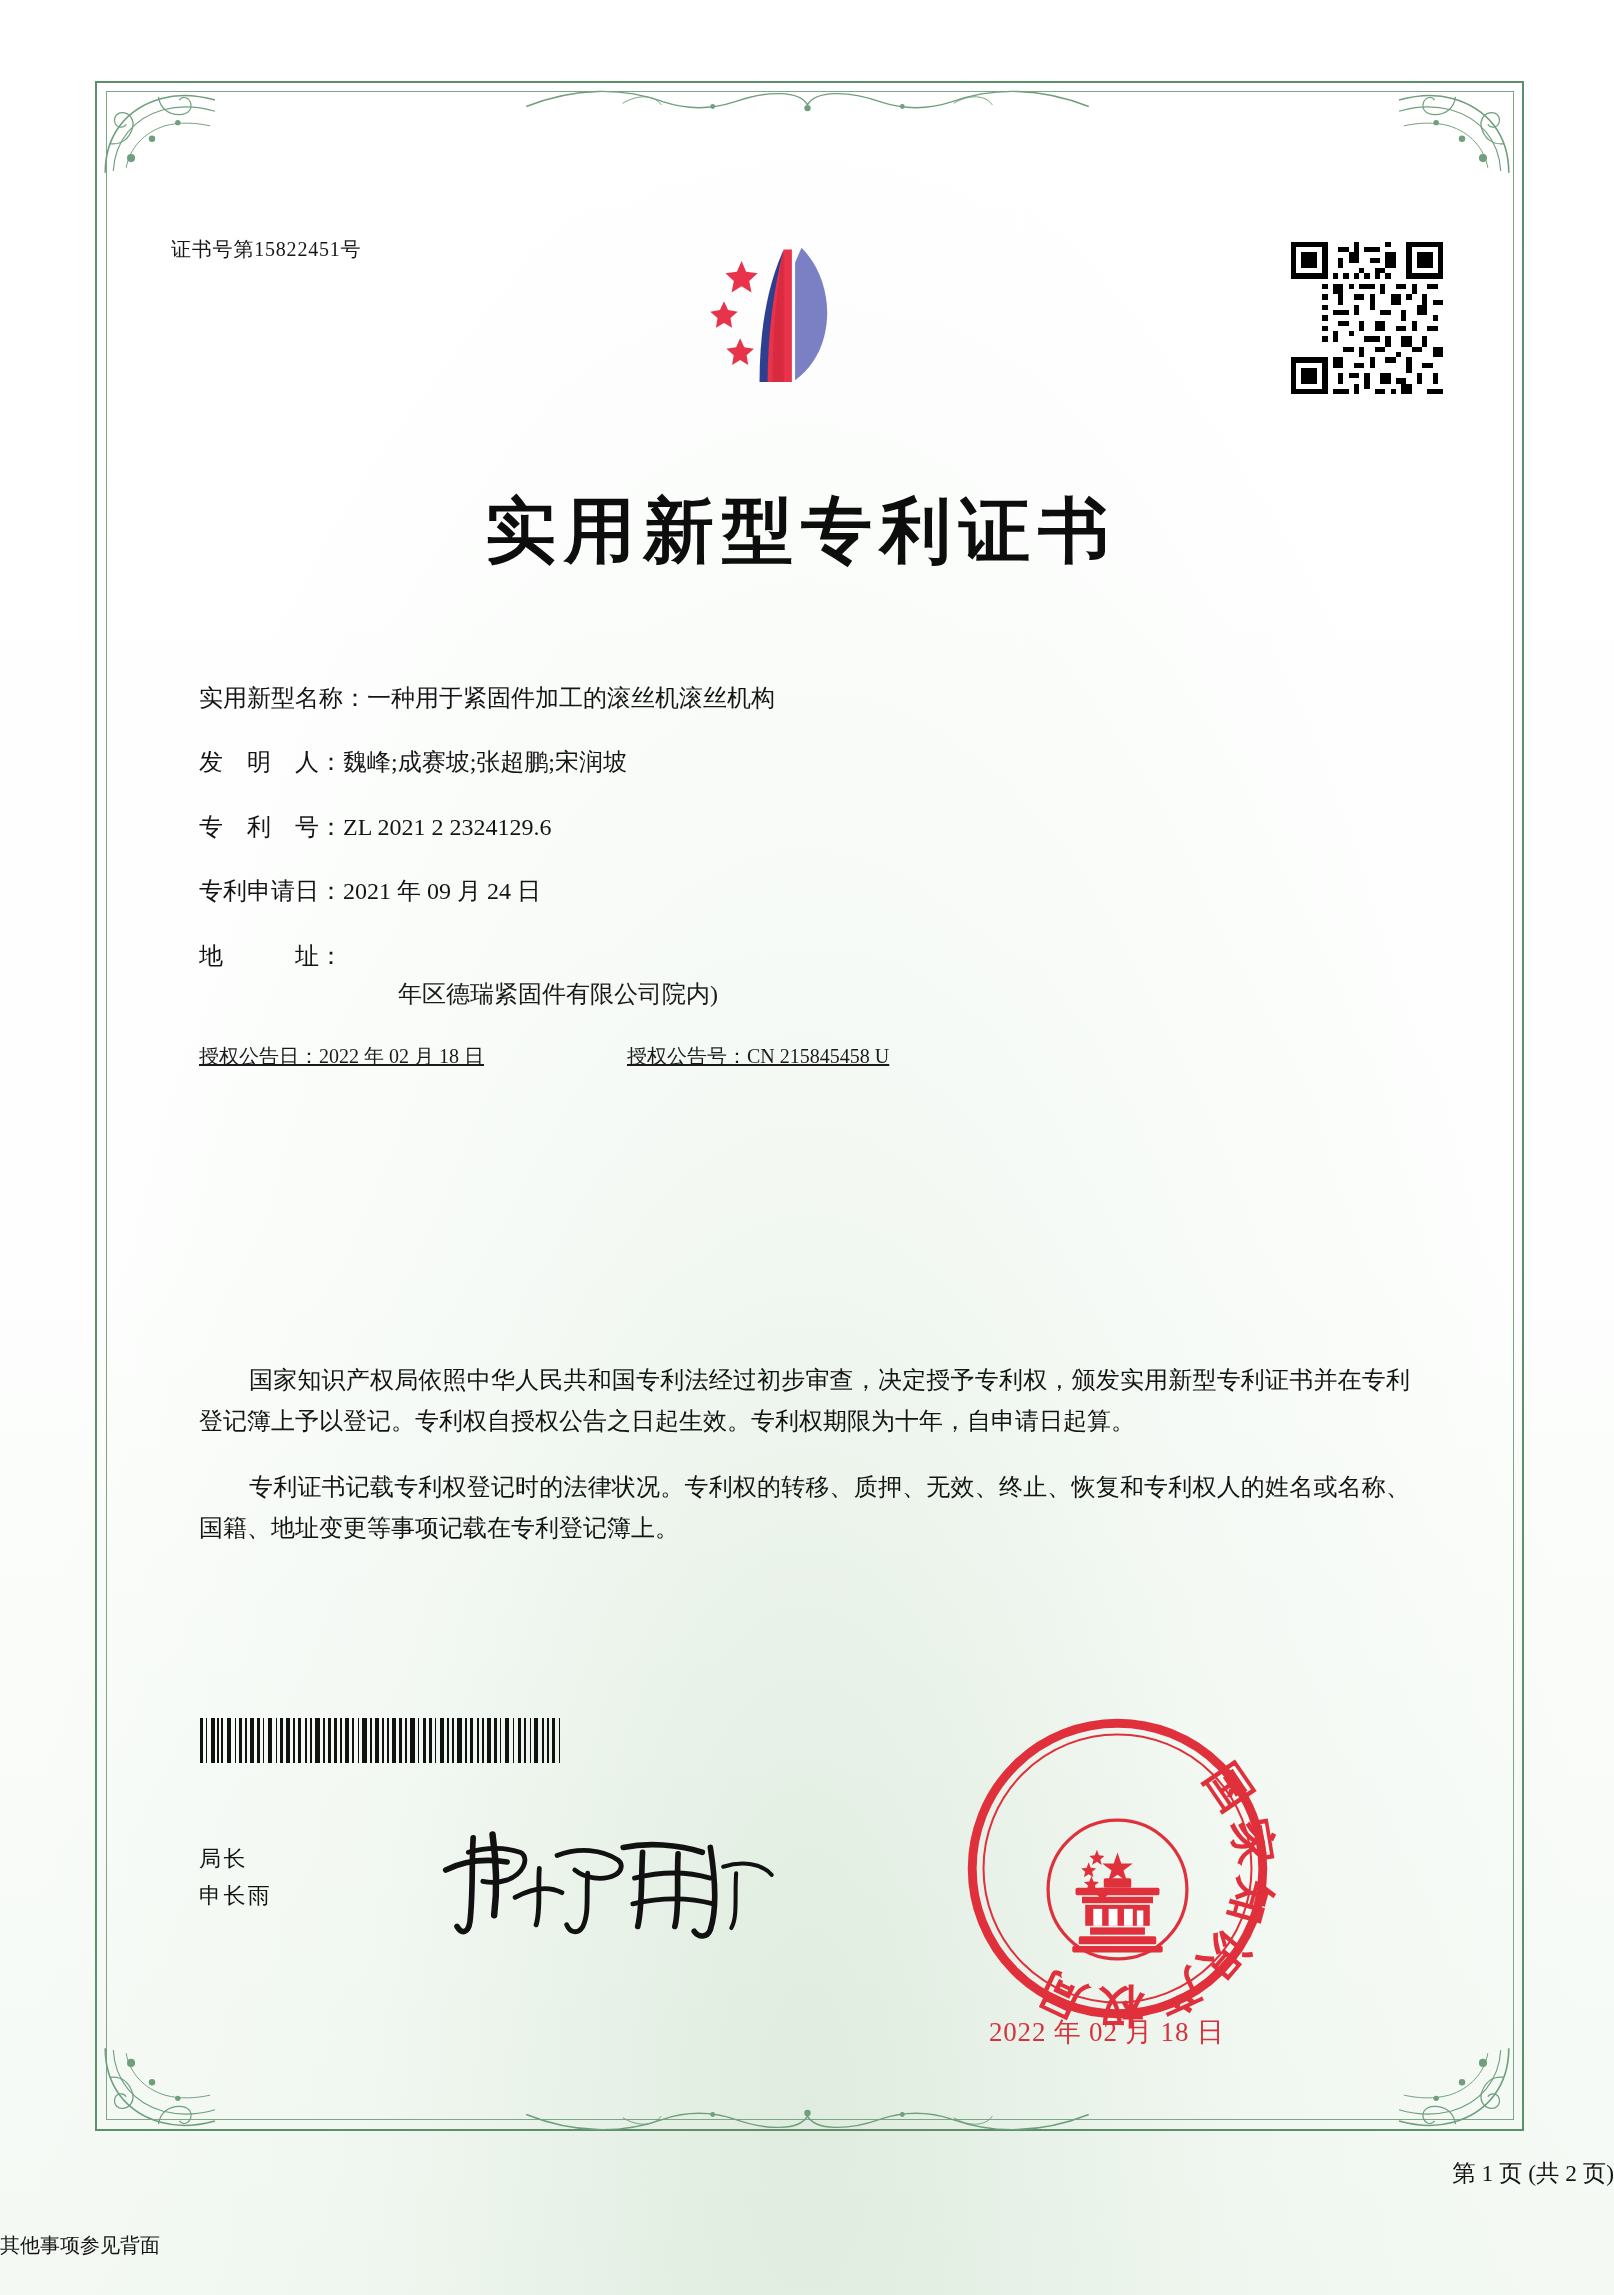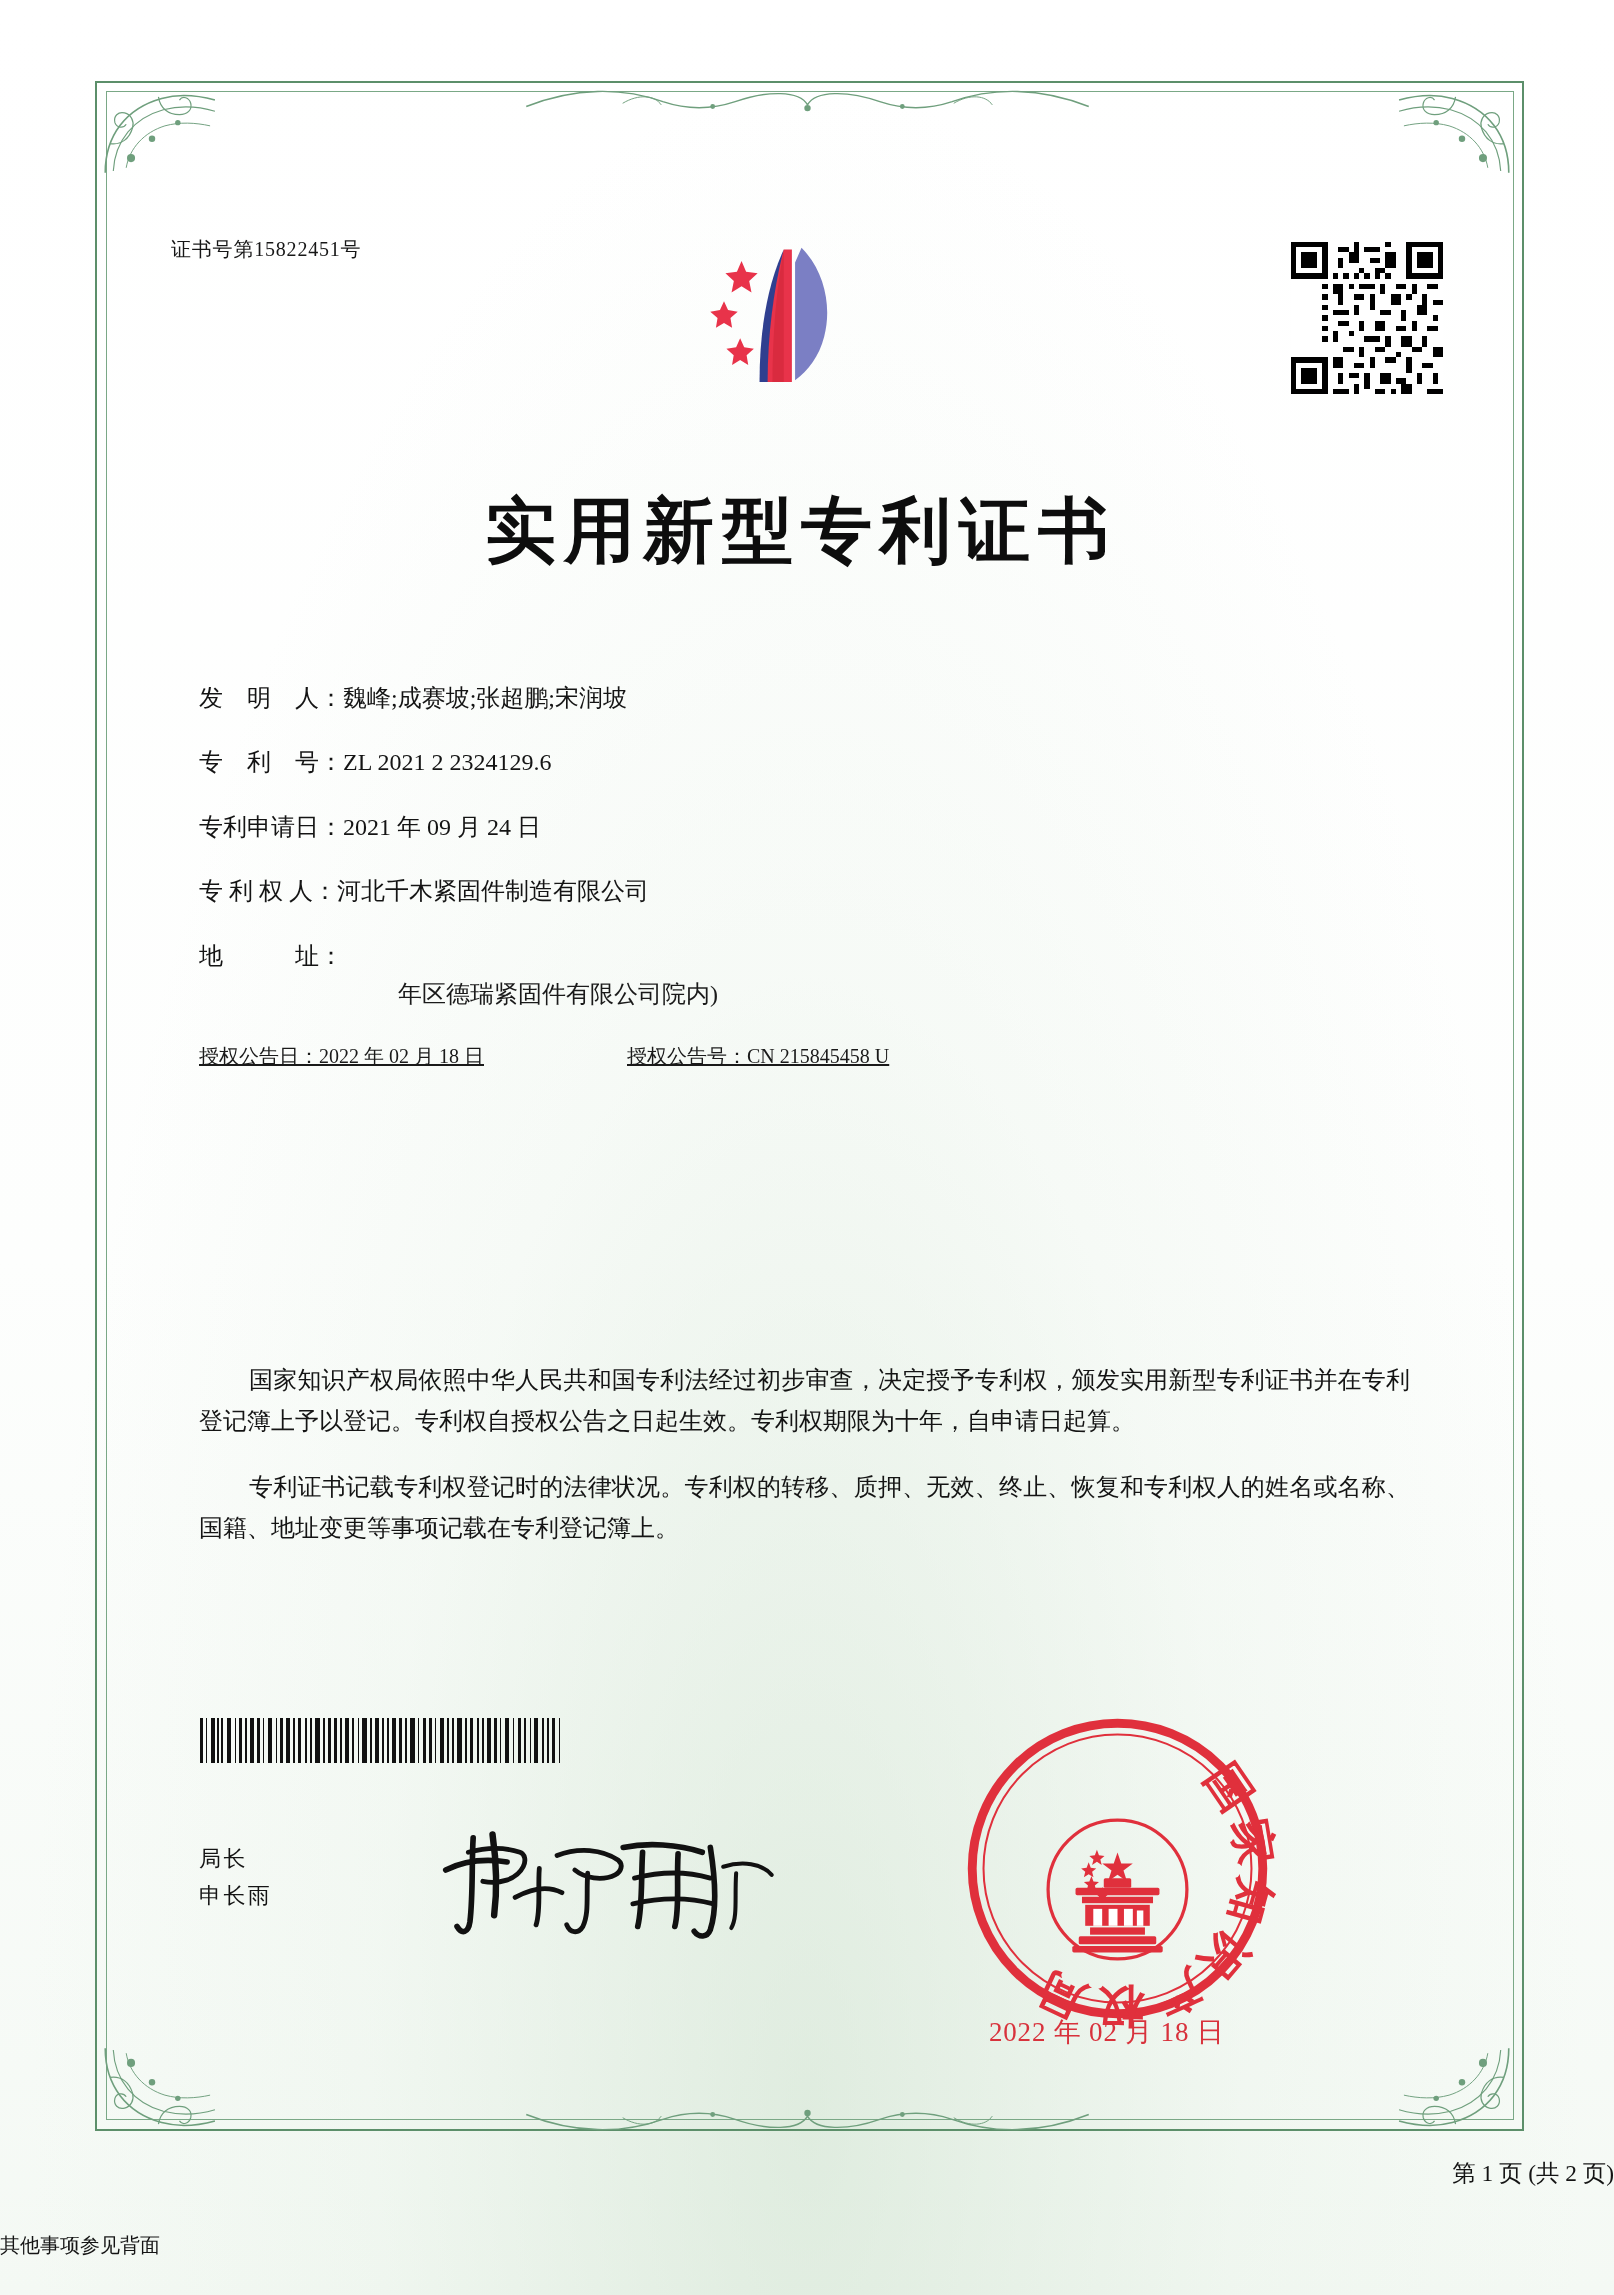--- a/index.html
+++ b/index.html
@@ -428,40 +428,40 @@
         <rect x="21" y="27" width="2" height="2"></rect>
           <rect x="26" y="28" width="3" height="1"></rect>
       </g>
     </svg>
   </div>
 
   <div class="main-title">实用新型专利证书</div>
 
   <div class="fields">
 
+    <div class="field-row">
+      <span class="field-label">实用新型名称：</span>
+      <span class="field-value nowrap">一种用于紧固件加工的滚丝机滚丝机构</span>
+    </div>
 
     <div class="field-row">
       <span class="field-label">发　明　人：</span>
       <span class="field-value nowrap">魏峰;成赛坡;张超鹏;宋润坡</span>
     </div>
 
     <div class="field-row">
       <span class="field-label">专　利　号：</span>
       <span class="field-value nowrap">ZL 2021 2 2324129.6</span>
     </div>
 
     <div class="field-row">
       <span class="field-label">专利申请日：</span>
       <span class="field-value nowrap">2021 年 09 月 24 日</span>
     </div>
 
-    <div class="field-row">
-      <span class="field-label">专 利 权 人：</span>
-      <span class="field-value nowrap">河北千木紧固件制造有限公司</span>
-    </div>
 
     <div>
       <div class="field-row" style="margin-bottom:0;">
         <span class="field-label">地　　　址：</span>
       </div>
       <div class="addr-second">年区德瑞紧固件有限公司院内)</div>
     </div>
 
     <div class="inline-split" style="margin-top:32px;">
       <span class="seg1">

